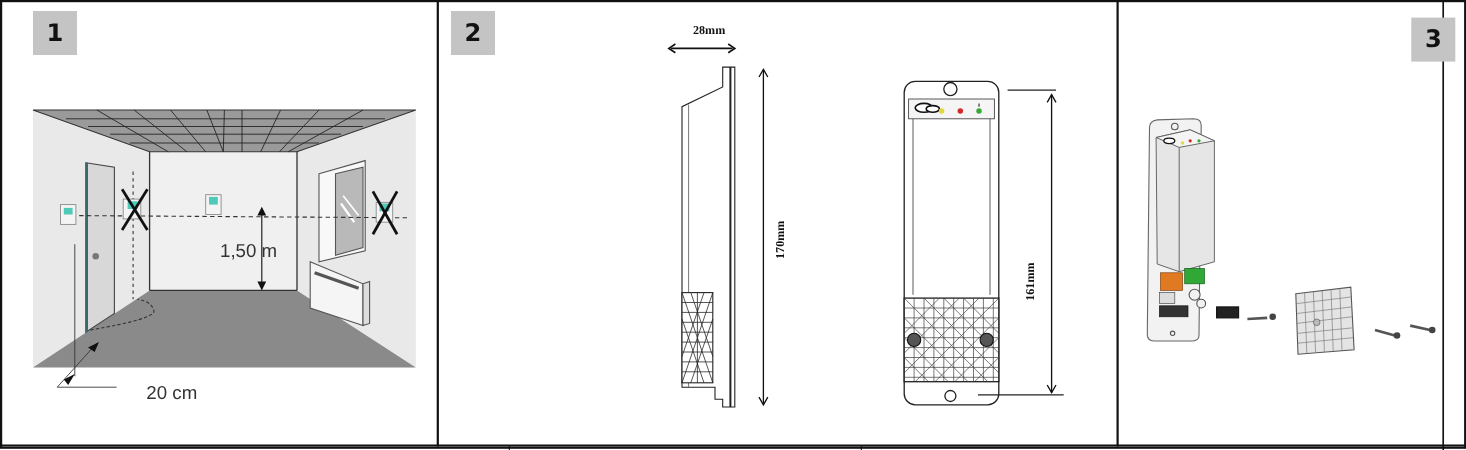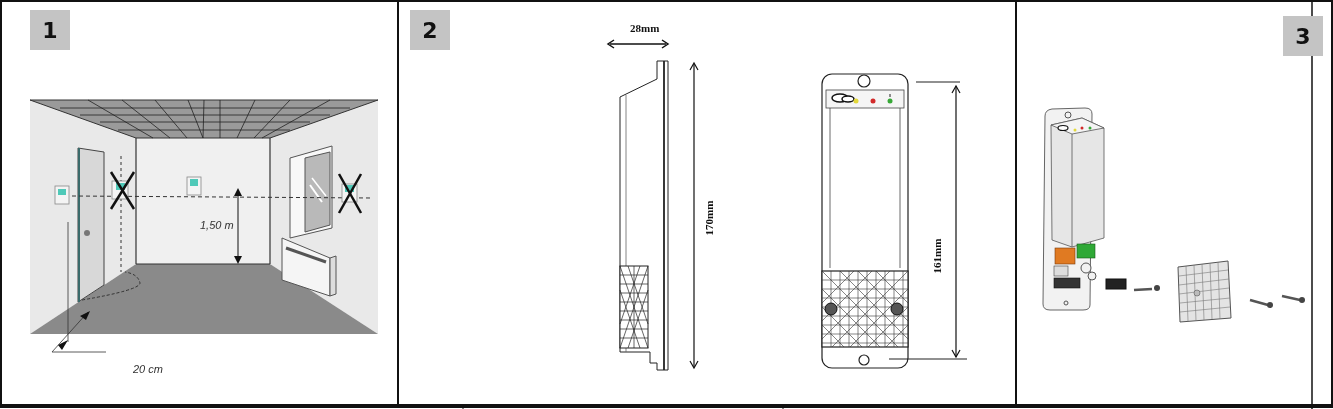--- a/index.html
+++ b/index.html
@@ -1,20 +1,20 @@
 <!DOCTYPE html>
 <html><head>
 <meta charset="utf-8">
 <style>
   html, body { margin:0; padding:0; background:#fff; }
   body { width:1333px; height:409px; position:relative; overflow:hidden; font-family:"Liberation Sans", sans-serif; }
   .frame { position:absolute; left:0; top:0; width:1333px; height:409px; }
   .cell { position:absolute; top:2px; height:402px; }
   .badge { position:absolute; width:40px; height:40px; background:#c4c4c4; display:flex; align-items:center; justify-content:center; font-family:"DejaVu Sans", sans-serif; font-weight:bold; font-size:22px; color:#111; }
-  .lbl { position:absolute; font-size:11px; color:#333; font-family:"Liberation Sans", sans-serif;font-style:italic; }
+  .lbl { position:absolute; font-size:17px; color:#333; font-family:"Liberation Sans", sans-serif; }
   .dim { position:absolute; font-family:"Liberation Serif", serif; font-weight:bold; font-size:11px; color:#111; }
   .dim.v { transform:rotate(-90deg); transform-origin:center; }
   svg { position:absolute; left:0; top:0; }
 </style>
 </head>
 <body>
 
 <div class="frame">
 
   <svg width="1333" height="409">
@@ -101,21 +101,21 @@
       <polygon points="238,188 234,196 242,196" fill="#111"></polygon>
       <polygon points="238,264 234,256 242,256" fill="#111"></polygon>
 
       <line x1="68" y1="222" x2="68" y2="342" stroke="#333" stroke-width="0.8"></line>
       <line x1="52" y1="352" x2="106" y2="352" stroke="#333" stroke-width="0.8"></line>
       <line x1="52" y1="352" x2="88" y2="312" stroke="#333" stroke-width="0.8"></line>
       <polygon points="58,345 68,340 62,350" fill="#111"></polygon>
       <polygon points="90,311 80,316 86,320" fill="#111"></polygon>
     </svg>
     <div class="lbl" style="left:198px;top:217px;">1,50 m</div>
-    <div class="lbl" style="left:131px;top:361px;">20 cm</div>
+    <div class="lbl" style="left:131px;top:346px;">20 cm</div>
   </div>
 
   <div class="cell" style="left:400px;width:615px;">
     <div class="badge" style="left:10px;top:8px;">2</div>
     <svg width="615" height="402" viewBox="400 2 615 402">
 
       <line x1="610" y1="44" x2="666" y2="44" stroke="#111" stroke-width="1.5"></line>
       <polyline points="614,40 608,44 614,48" fill="none" stroke="#111" stroke-width="1.5"></polyline>
       <polyline points="662,40 668,44 662,48" fill="none" stroke="#111" stroke-width="1.5"></polyline>
 

